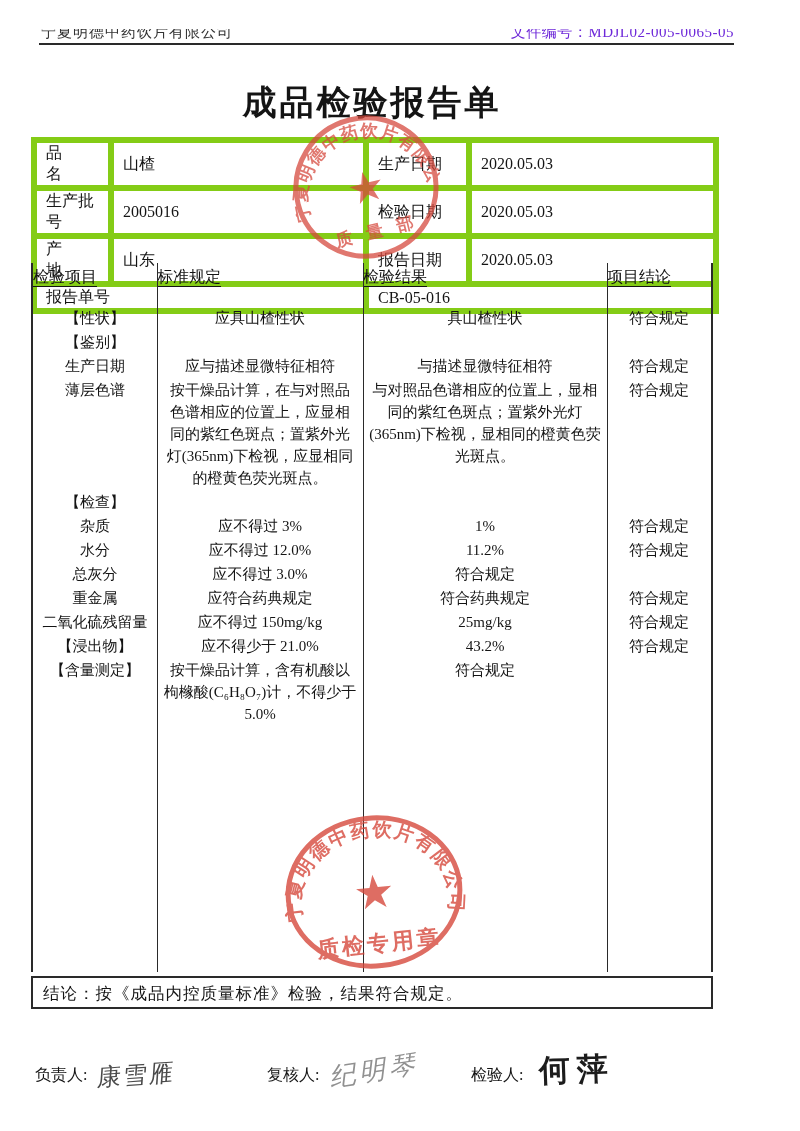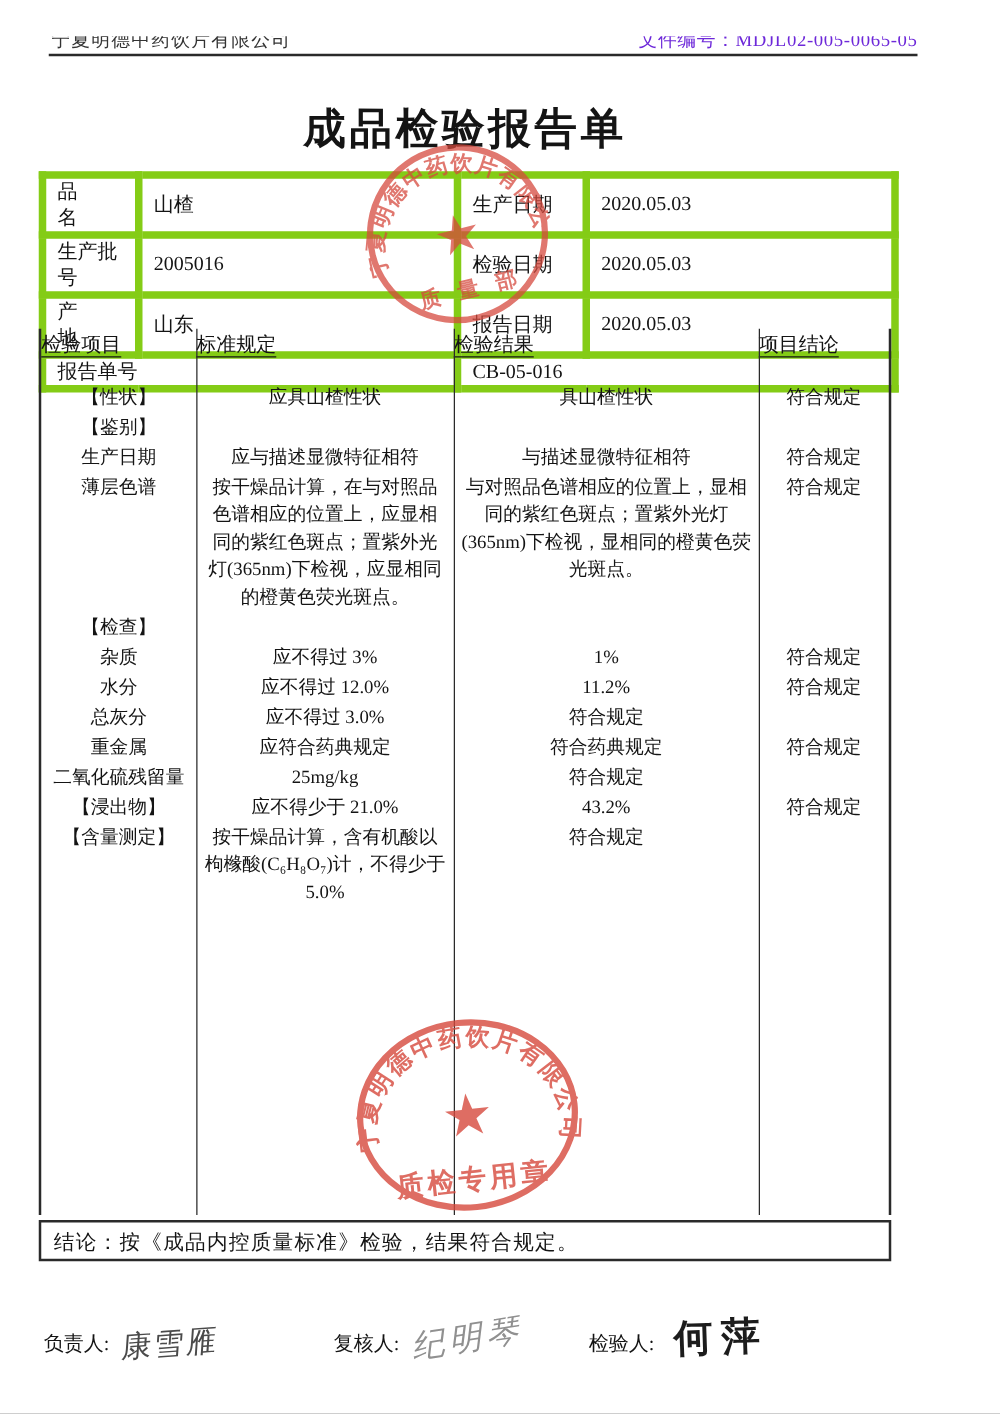--- a/index.html
+++ b/index.html
@@ -162,20 +162,21 @@
       <div>符合规定</div>
     </div>
     <div class="irow">
       <div>重金属</div>
       <div>应符合药典规定</div>
       <div>符合药典规定</div>
       <div>符合规定</div>
     </div>
     <div class="irow">
       <div>二氧化硫残留量</div>
+      <div>应不得过 150mg/kg</div>
       <div>25mg/kg</div>
       <div>符合规定</div>
     </div>
     <div class="irow">
       <div>【浸出物】</div>
       <div>应不得少于 21.0%</div>
       <div>43.2%</div>
       <div>符合规定</div>
     </div>
     <div class="irow">

